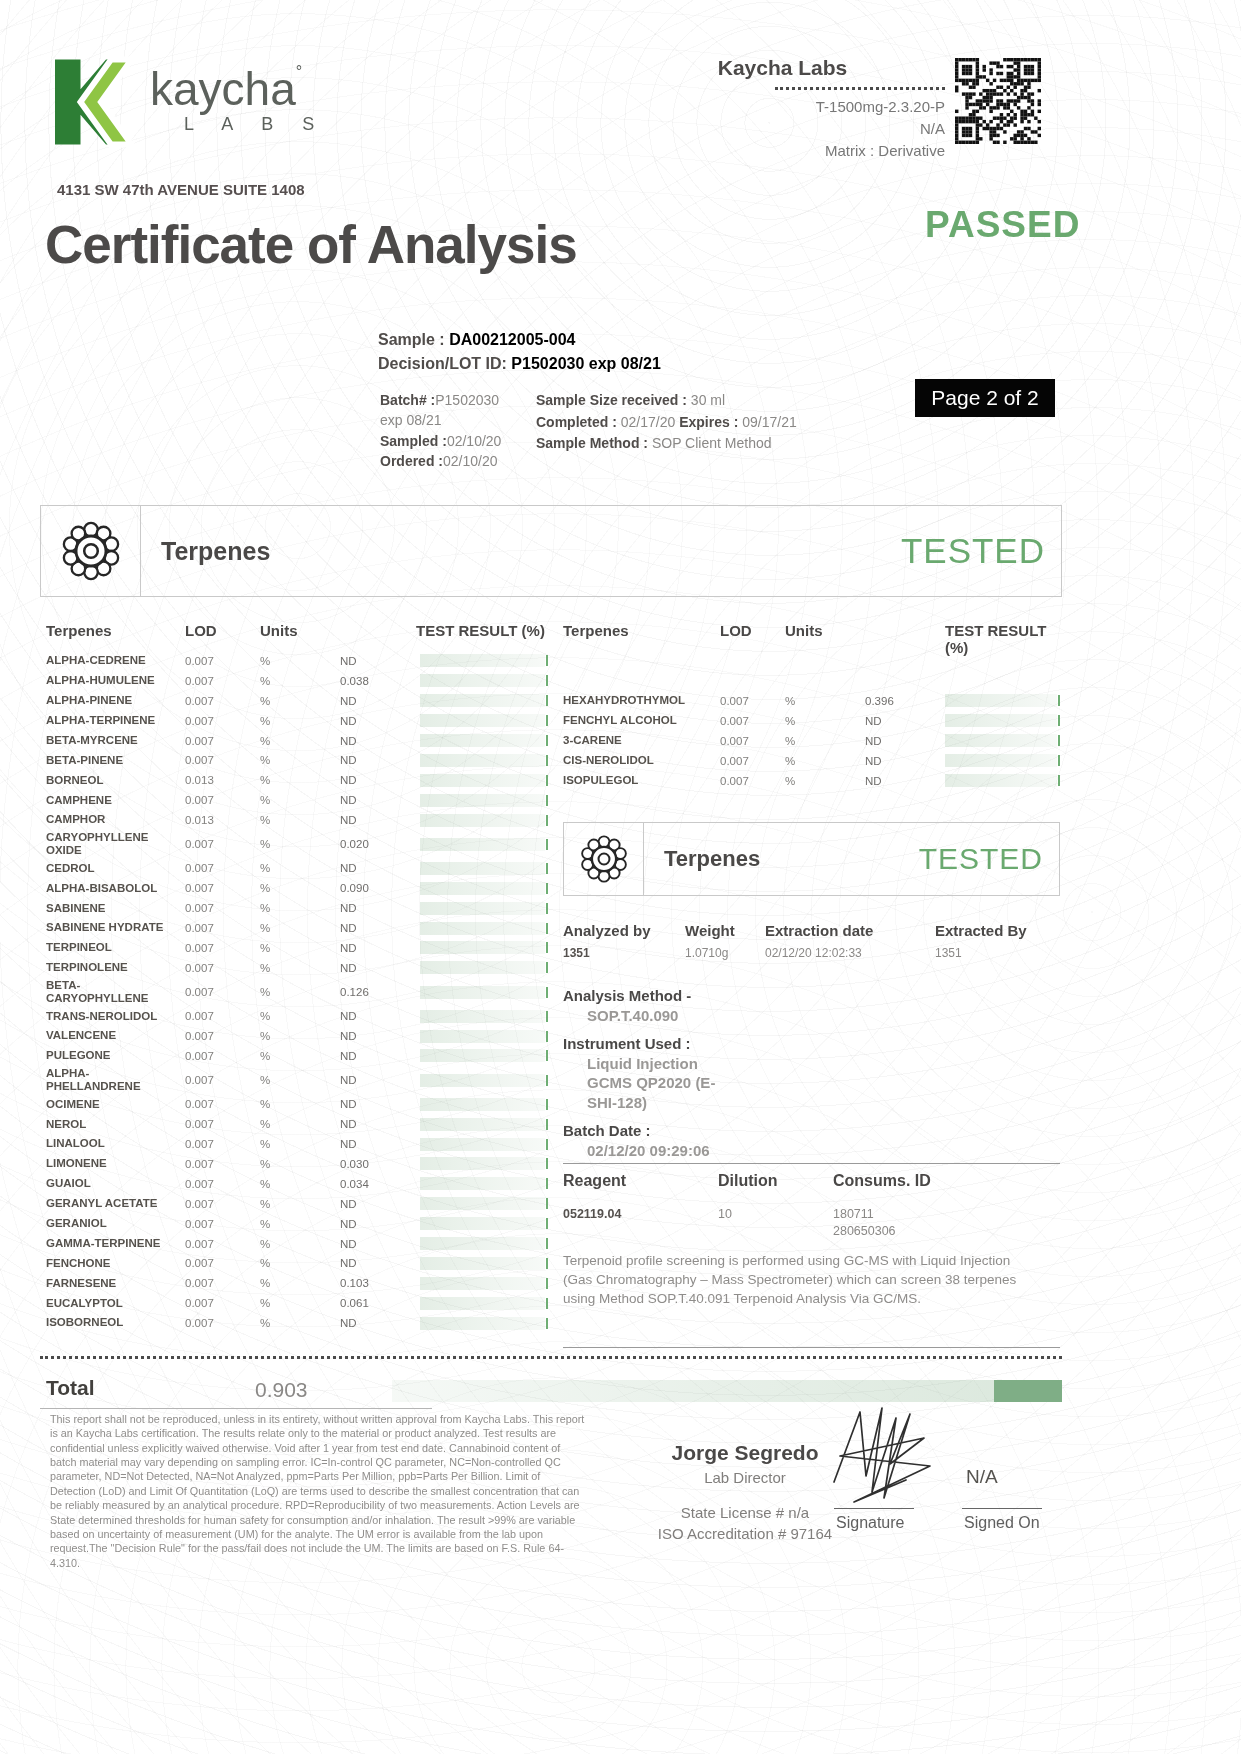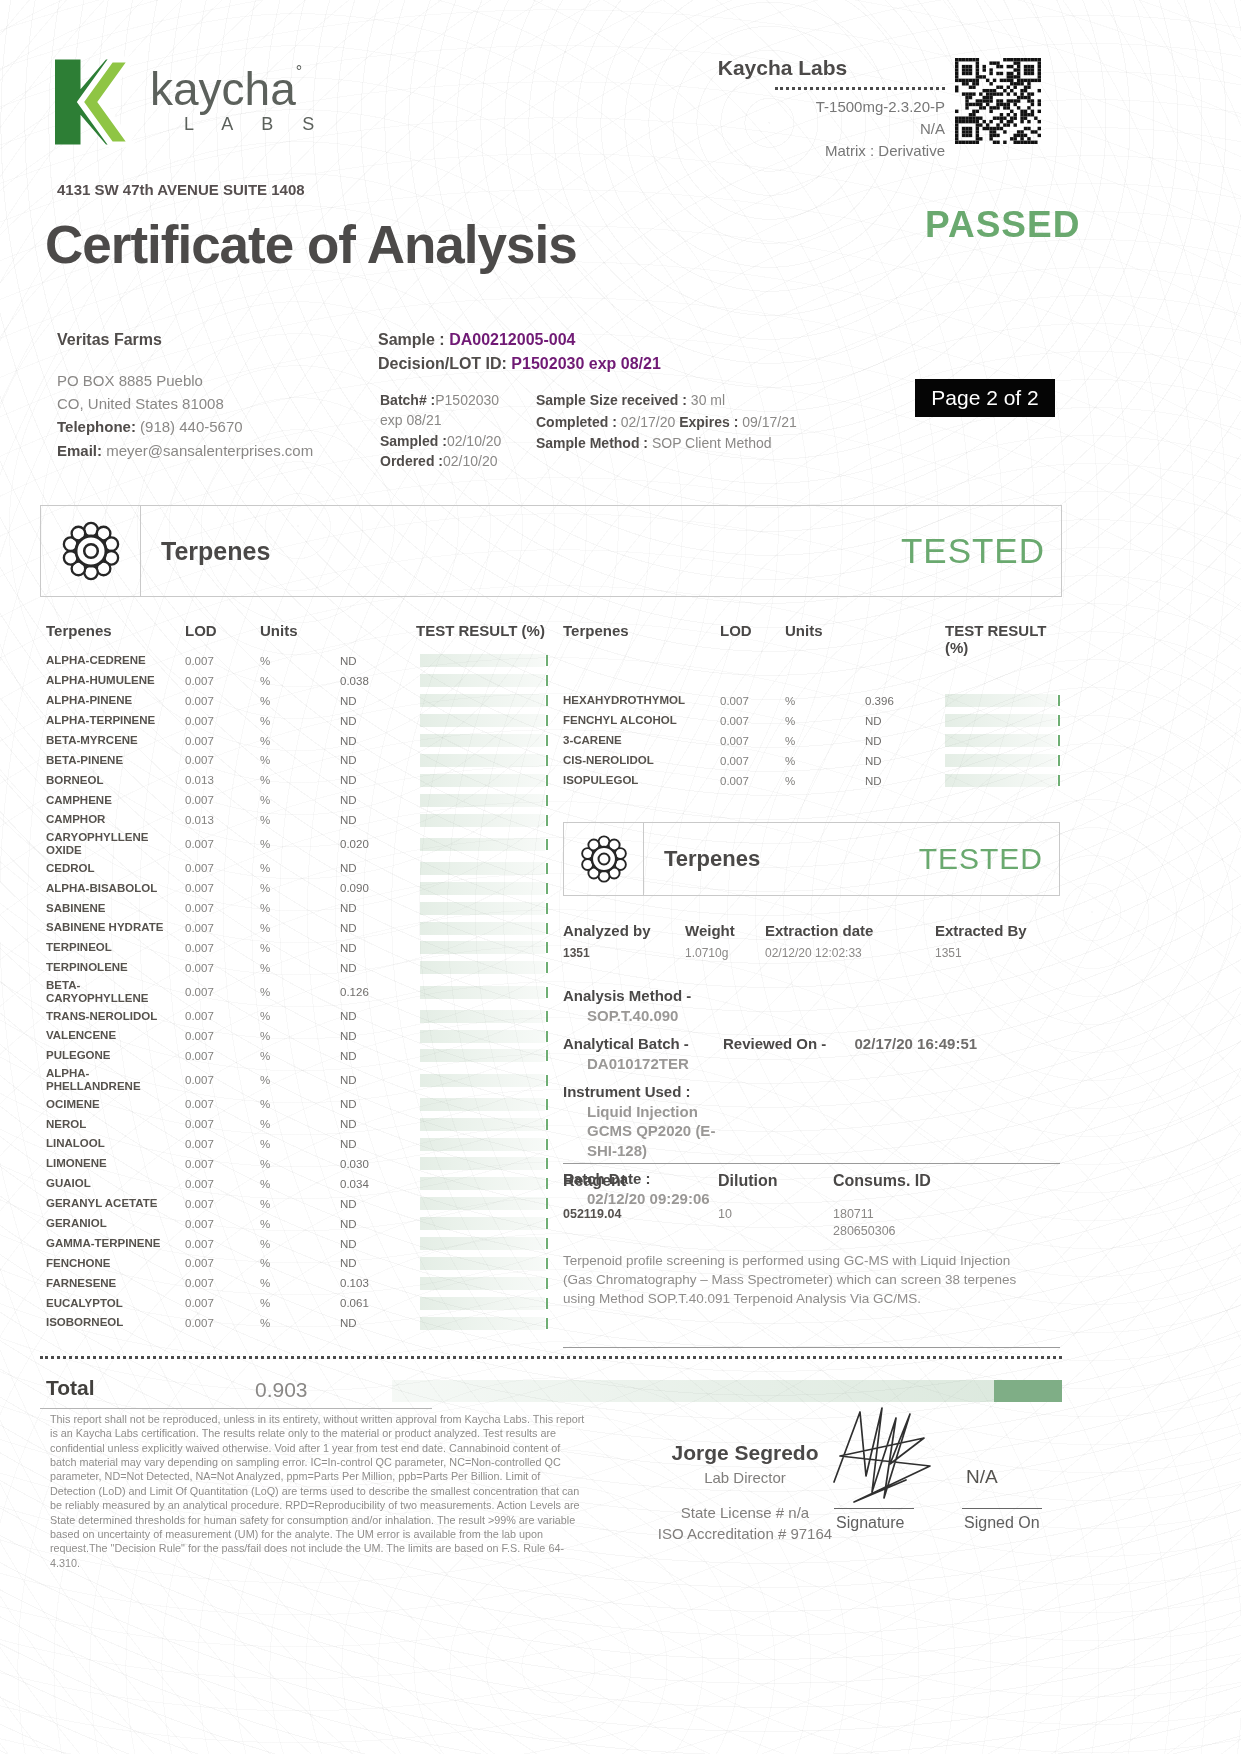--- a/index.html
+++ b/index.html
@@ -36,21 +36,21 @@
   .hdr-line{font-size:15px;line-height:1.45;text-align:right;}
   .qr{left:955px;top:58px;width:86px;height:86px;}
   
   .doc-title{left:45px;top:194px;font-size:53px;font-weight:bold;color:#4c4a49;letter-spacing:-1px;margin-top:20px;}
   .passed{left:925px;top:204px;width:137px;text-align:right;font-size:37px;font-weight:bold;color:var(--green);letter-spacing:1px;}
   
   .client{left:57px;top:328px;width:300px;font-size:15px;color:var(--light);line-height:1.55;}
   .client .cname{font-size:16px;font-weight:bold;color:#504c4a;margin-bottom:16px;}
   .blabel{font-weight:bold;color:#504c4a;}
   .sample-top{left:378px;top:328px;font-size:16px;font-weight:bold;color:#504c4a;line-height:1.5;}
-  .sample-top .v{color:#701a75;}
+  .sample-top .v{color:#000000;}
   .batch-col{left:380px;top:390px;width:140px;font-size:14px;color:var(--light);line-height:1.45;}
   .mid-col{left:536px;top:390px;width:350px;font-size:14px;color:var(--light);line-height:1.55;}
   .badge{left:915px;top:379px;width:140px;height:38px;background:#050505;color:#fff;font-size:21px;display:flex;align-items:center;justify-content:center;}
   
   .panel{border:1px solid #c9c9c9;display:flex;align-items:stretch;background:transparent;}
   .panel1{left:40px;top:505px;width:1022px;height:92px;}
   .panel2{left:563px;top:822px;width:497px;height:74px;}
   .icon-cell{display:flex;align-items:center;justify-content:center;border-right:1px solid #c9c9c9;}
   .panel1 .icon-cell{width:100px;}
   .panel2 .icon-cell{width:80px;}
@@ -457,27 +457,20 @@
         <rect x="80" y="96" width="4" height="4"></rect>
         <rect x="84" y="96" width="4" height="4"></rect>
         <rect x="88" y="96" width="4" height="4"></rect>
         <rect x="92" y="96" width="4" height="4"></rect>
       </g>
     </svg>
 
   <div class="abs doc-title">Certificate of Analysis</div>
   <div class="abs passed">PASSED</div>
 
-  <div class="abs client">
-    <div class="cname">Veritas Farms</div>
-    <div>PO BOX 8885 Pueblo</div>
-    <div>CO, United States 81008</div>
-    <div><span class="blabel">Telephone:</span> <span>(918) 440-5670</span></div>
-    <div><span class="blabel">Email:</span> <span>meyer@sansalenterprises.com</span></div>
-  </div>
 
   <div class="abs sample-top">
     <div><span>Sample :</span> <span class="v">DA00212005-004</span></div>
     <div><span>Decision/LOT ID:</span> <span class="v">P1502030 exp 08/21</span></div>
   </div>
 
   <div class="abs batch-col">
     <div><span class="blabel">Batch# :</span><span>P1502030 exp 08/21</span></div>
     <div><span class="blabel">Sampled :</span><span>02/10/20</span></div>
     <div><span class="blabel">Ordered :</span><span>02/10/20</span></div>
@@ -956,30 +949,20 @@
       <div class="lab">Extracted By</div>
       <div class="val">1351</div>
     </div>
   </div>
 
   <div class="abs method">
     <div class="grp">
       <div class="lab">Analysis Method -</div>
       <div class="val">SOP.T.40.090</div>
     </div>
-    <div class="grp two">
-      <div class="col1">
-        <div class="lab">Analytical Batch -</div>
-        <div class="val">DA010172TER</div>
-      </div>
-      <div class="rev">
-        <span class="lab">Reviewed On -</span>
-        <span class="val">02/17/20 16:49:51</span>
-      </div>
-    </div>
     <div class="grp narrow">
       <div class="lab">Instrument Used :</div>
       <div class="val">Liquid Injection GCMS QP2020 (E-SHI-128)</div>
     </div>
     <div class="grp">
       <div class="lab">Batch Date :</div>
       <div class="val">02/12/20 09:29:06</div>
     </div>
   </div>
 

